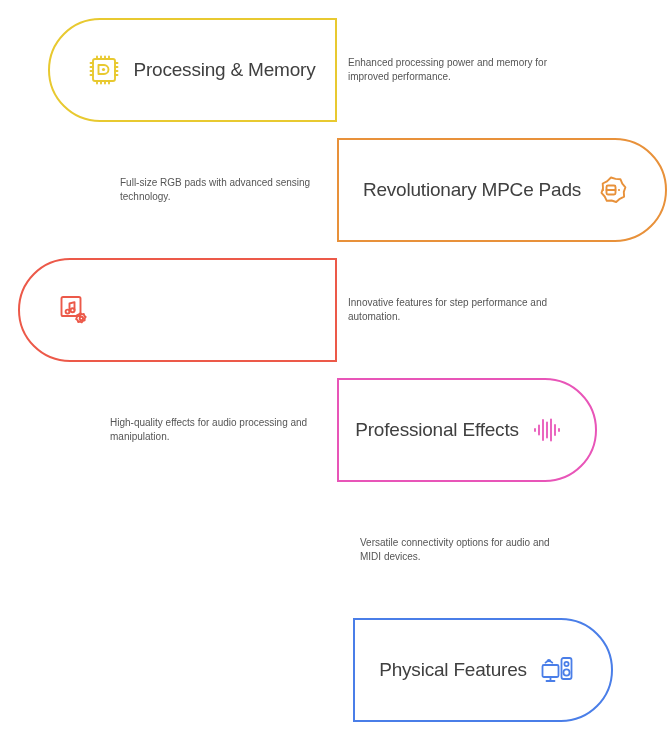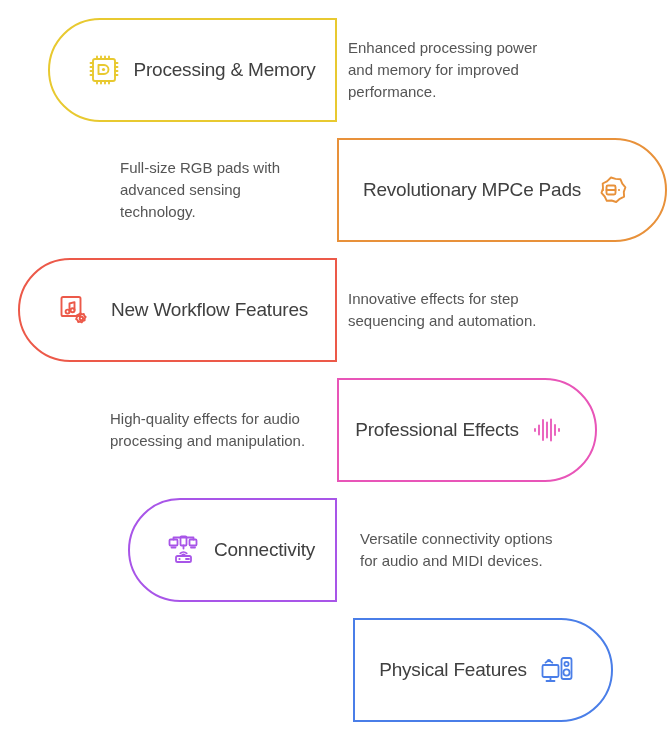--- a/index.html
+++ b/index.html
@@ -84,21 +84,21 @@
 
   
   .desc {
     position: absolute;
     top: 0;
     height: 104px;
     display: flex;
     flex-direction: column;
     justify-content: center;
     color: #555555;
-    font-size: 15px;
+    font-size: 10px;
     line-height: 1.45;
   }
   .desc.align-left  { text-align: left;  }
   .desc.align-right { }
 
   
   
   #row-1 .pill { left: 48px;  width: 289px; }
   #row-1 .desc { left: 348px; width: 210px; }
 
@@ -170,23 +170,22 @@
       <span class="pill-icon" style="color: rgb(236, 89, 73);">
         <svg width="40" height="40" viewBox="0 0 40 40" fill="none" stroke="currentColor" stroke-width="1.9" stroke-linecap="round" stroke-linejoin="round">
           <rect x="7.5" y="7" width="19" height="19" rx="1.6"></rect>
           <path d="M15.5 21.5v-8l5-1.4v8"></path>
           <circle cx="13.6" cy="21.6" r="2"></circle>
           <circle cx="18.6" cy="20.2" r="2"></circle>
           <path d="M24.8 24.4l1.6-1 1.6 1 1.8-.4.5 1.8 1.4 1.2-1.1 1.5.1 1.9-1.8.5-1.2 1.4-1.7-.8-1.8.5-.6-1.8-1.5-1.1.8-1.7-.4-1.8z"></path>
           <circle cx="27.4" cy="28.4" r="1.7"></circle>
         </svg>
       </span>
-      <span class="pill-title">New Workflow Features</span>
-    </div>
-    <div class="desc align-left">Innovative effects for step sequencing and automation.</div>
+    </div>
+    <div class="desc align-left">Innovative features for step performance and automation.</div>
   </div>
 
   <div class="row" id="row-4">
     <div class="desc align-right">High-quality effects for audio processing and manipulation.</div>
     <div class="pill right-cap" style="border-color: rgb(232, 85, 184);">
       <span class="pill-title">Professional Effects</span>
       <span class="pill-icon" style="color: rgb(232, 85, 184);">
         <svg width="40" height="40" viewBox="0 0 40 40" fill="none" stroke="currentColor" stroke-width="1.8" stroke-linecap="round">
           <path d="M8 19v2"></path>
           <path d="M12 15.5v9"></path>
@@ -194,38 +193,20 @@
           <path d="M20 12.5v15"></path>
           <path d="M24 9.5v21"></path>
           <path d="M28 15v10"></path>
           <path d="M32 19v2"></path>
         </svg>
       </span>
     </div>
   </div>
 
   <div class="row" id="row-5">
-    <div class="pill left-cap" style="border-color: rgb(168, 85, 232);">
-      <span class="pill-icon" style="color: rgb(168, 85, 232);">
-        <svg width="40" height="40" viewBox="0 0 40 40" fill="none" stroke="currentColor" stroke-width="1.8" stroke-linecap="round" stroke-linejoin="round">
-          <rect x="5.5" y="9.5" width="8" height="6" rx="1"></rect>
-          <path d="M7.5 17.5h4"></path>
-          <rect x="16.5" y="6.5" width="6" height="9" rx="1"></rect>
-          <rect x="25.5" y="9.5" width="7" height="6" rx="1"></rect>
-          <path d="M27 17.5h4"></path>
-          <path d="M9.5 9.5V7.5h20v2M19.5 15.5v3"></path>
-          <rect x="12" y="26" width="15" height="6" rx="1.6"></rect>
-          <circle cx="15.5" cy="29" r="1.1" fill="currentColor" stroke="none"></circle>
-          <path d="M22 29h3"></path>
-          <path d="M16.3 23.4a4.6 4.6 0 0 1 6.4 0"></path>
-          <path d="M18 25.2a2.2 2.2 0 0 1 3 0"></path>
-        </svg>
-      </span>
-      <span class="pill-title">Connectivity</span>
-    </div>
     <div class="desc align-left">Versatile connectivity options for audio and MIDI devices.</div>
   </div>
 
   <div class="row" id="row-6">
     <div class="pill right-cap" style="border-color: rgb(74, 126, 232);">
       <span class="pill-title">Physical Features</span>
       <span class="pill-icon" style="color: rgb(74, 126, 232);">
         <svg width="40" height="40" viewBox="0 0 40 40" fill="none" stroke="currentColor" stroke-width="1.8" stroke-linecap="round" stroke-linejoin="round">
           <rect x="5.5" y="15" width="16" height="12" rx="1.4"></rect>
           <path d="M13.5 27v4M9.5 31h8"></path>

